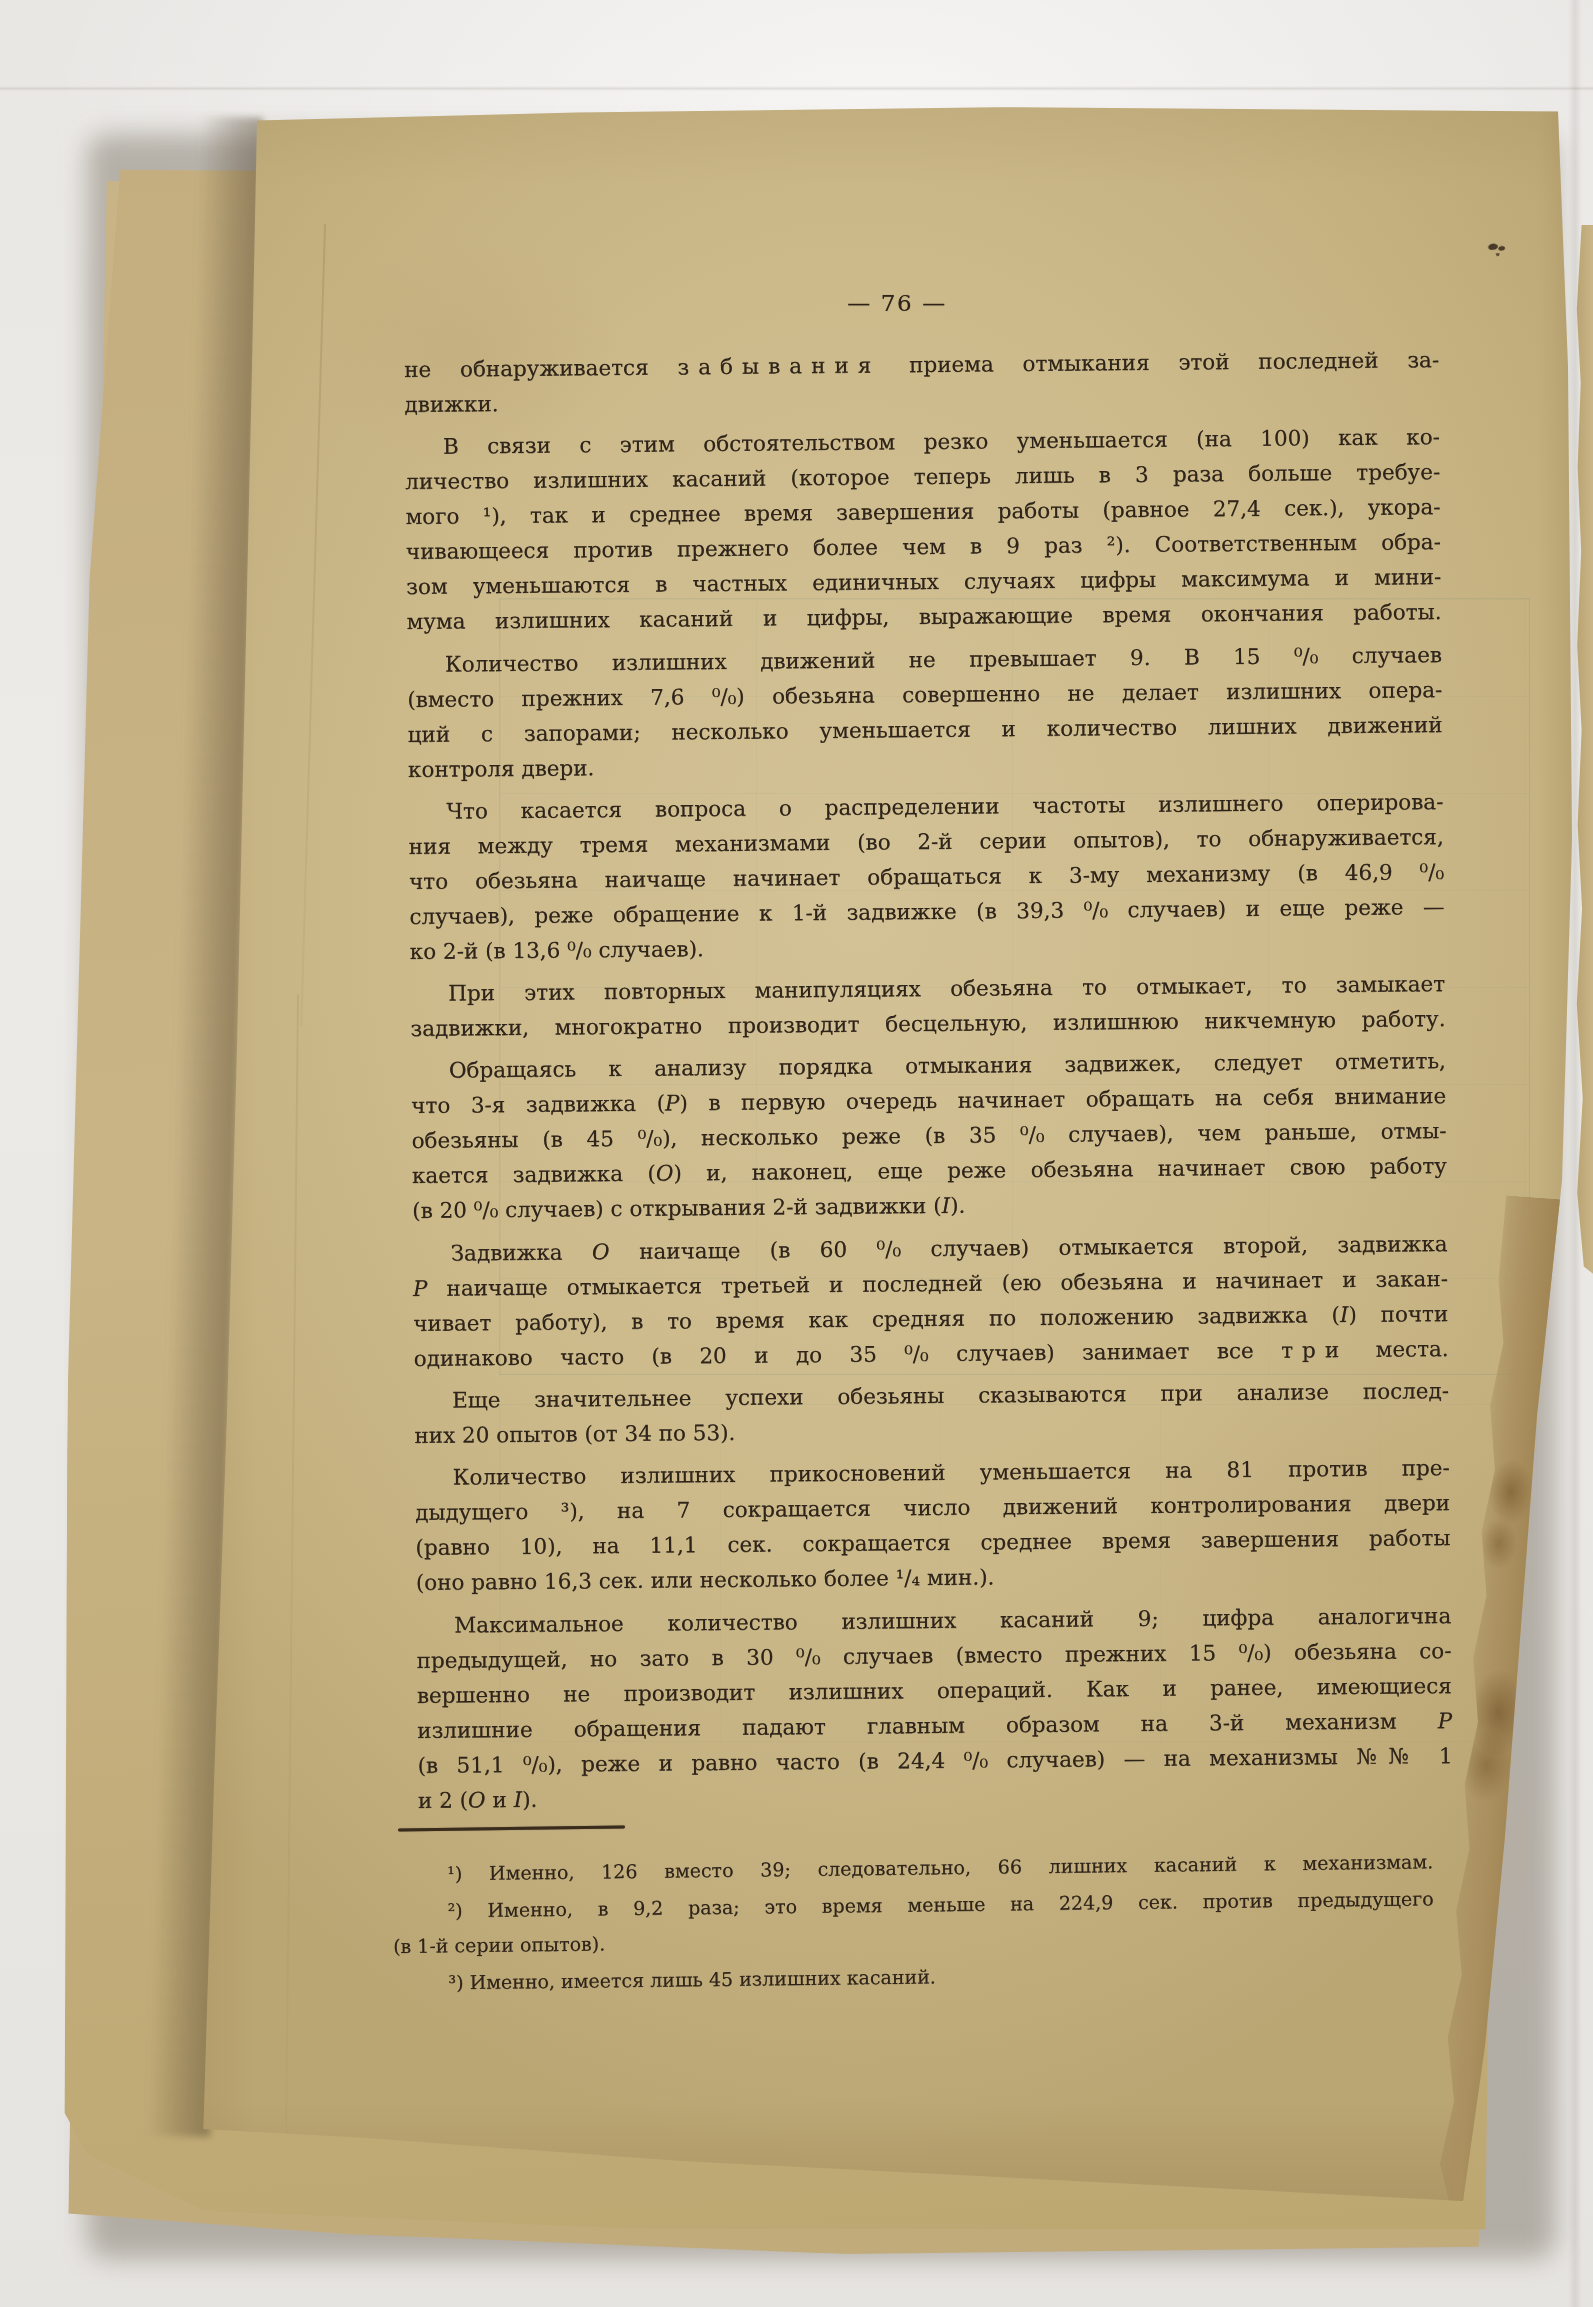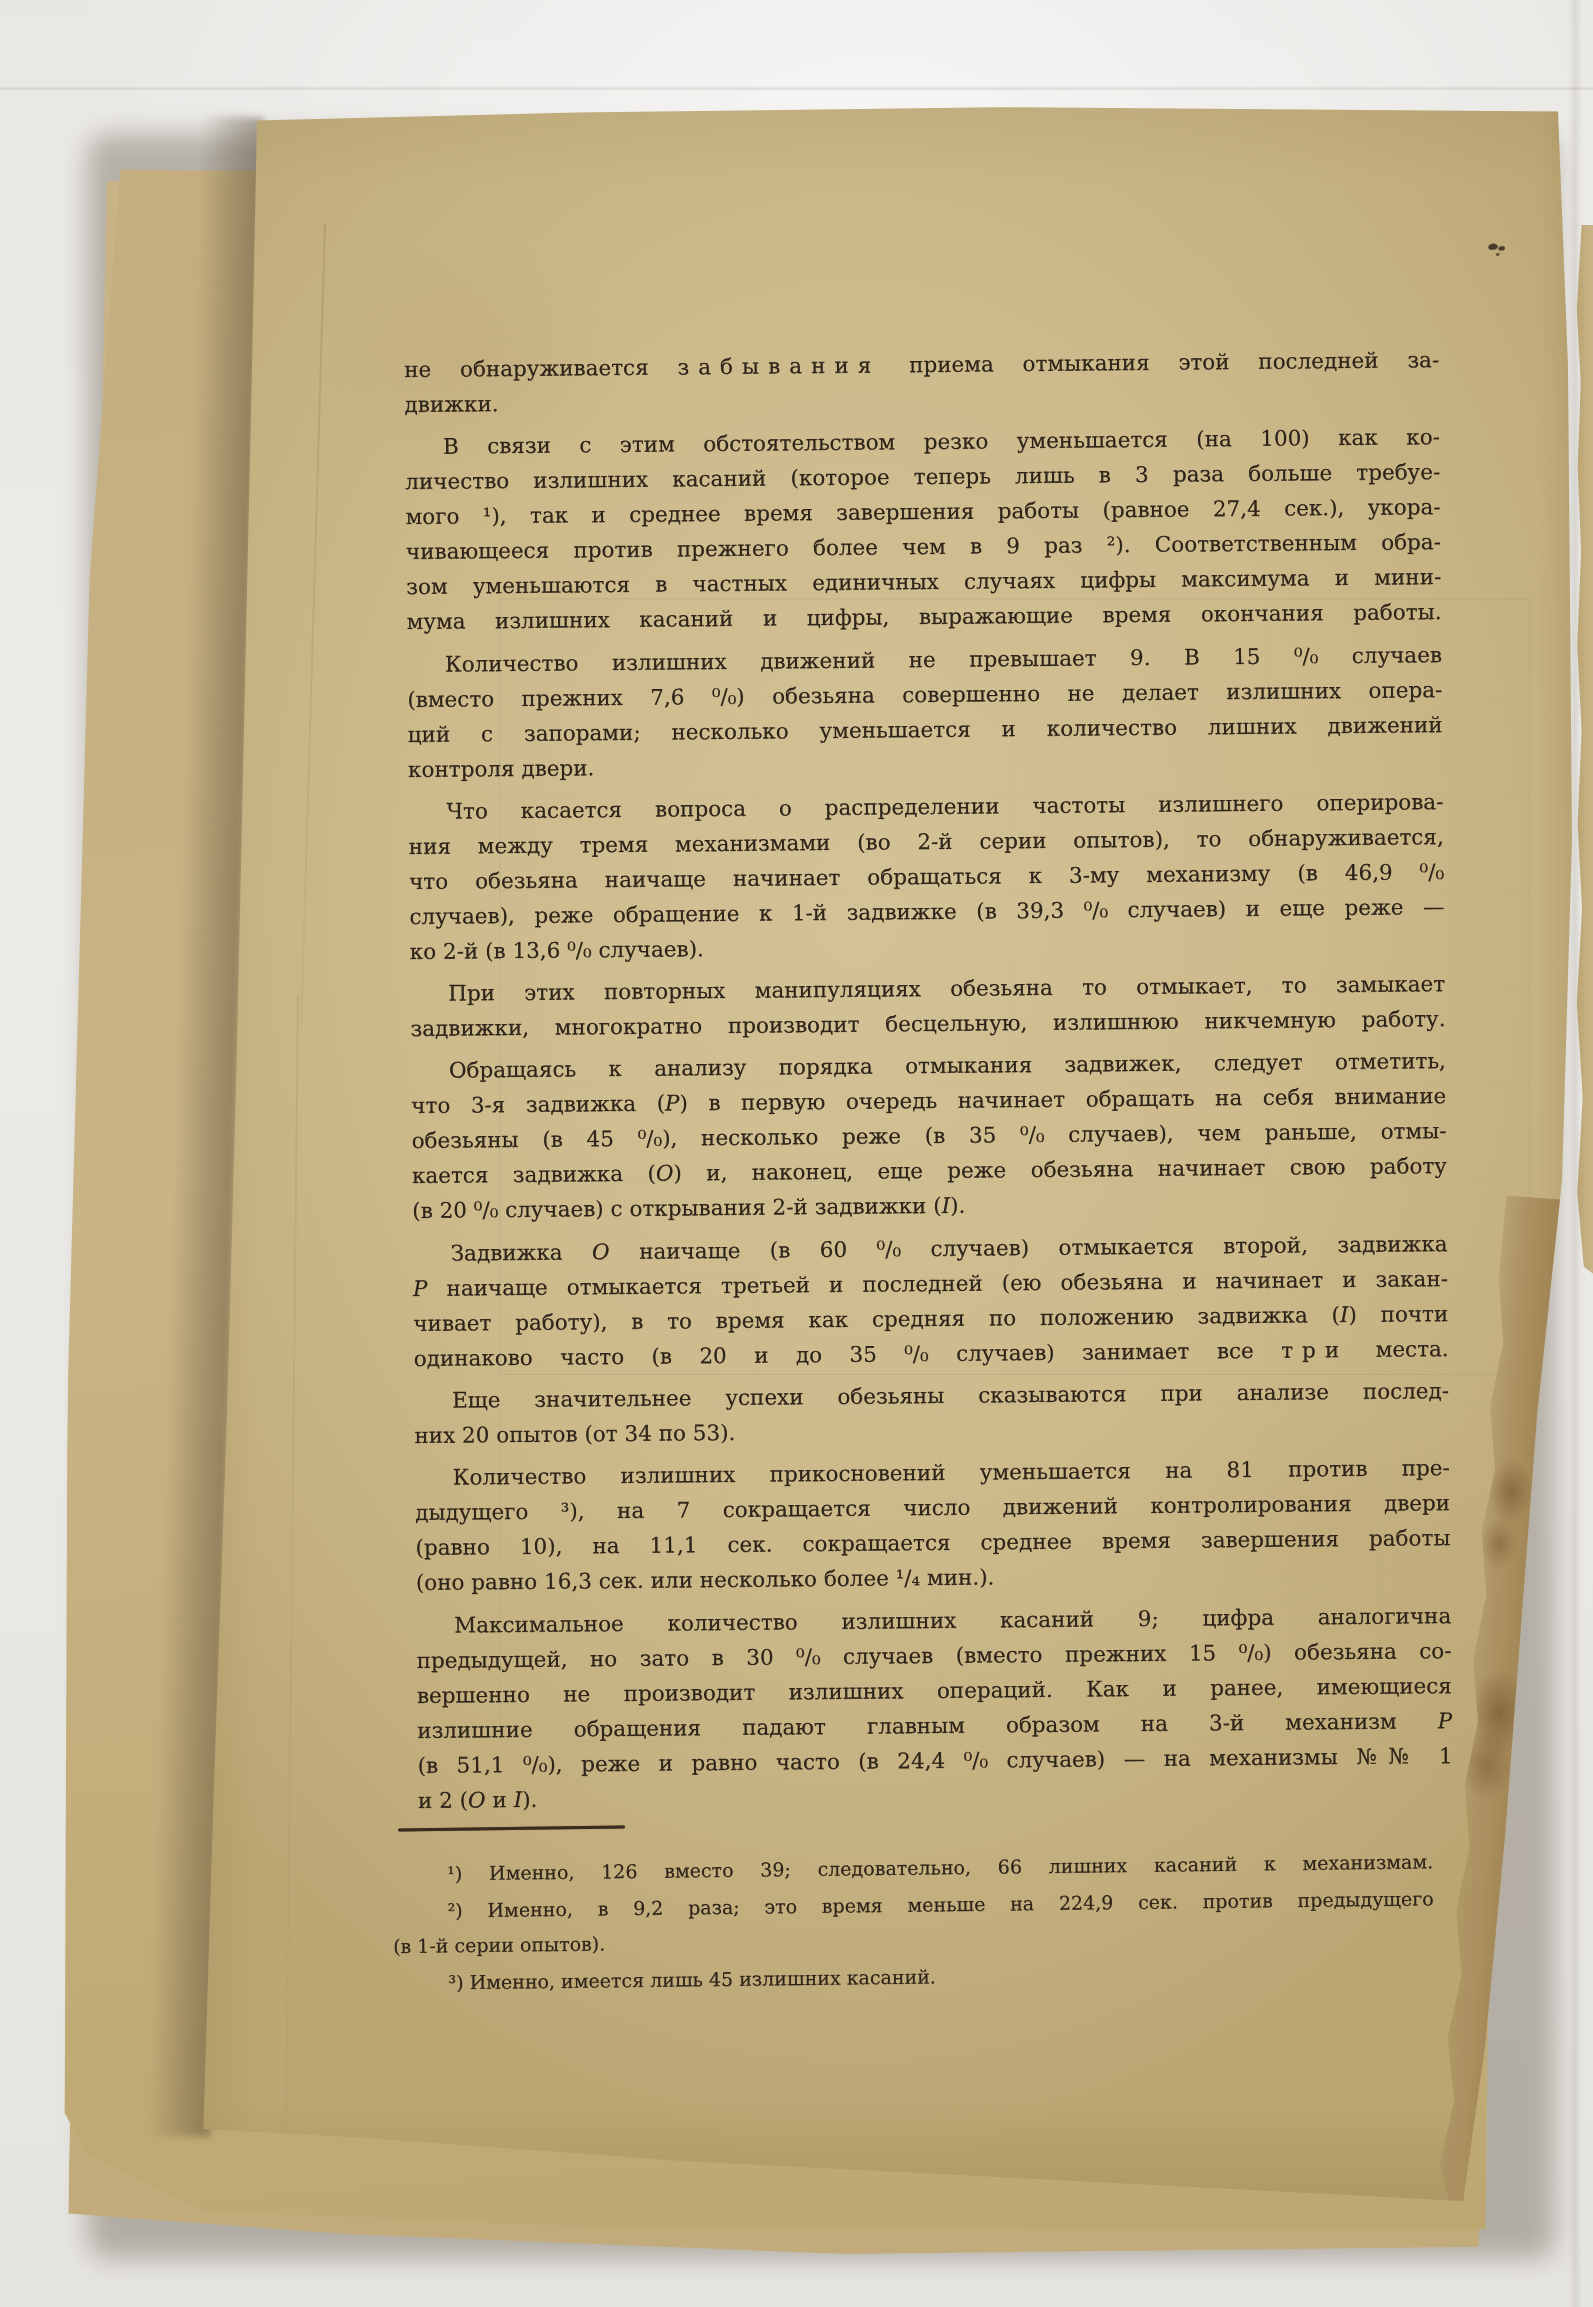--- a/index.html
+++ b/index.html
@@ -112,20 +112,21 @@
 
 <div class="page">
   <div class="ghost-table"></div>
   <div class="ghost-table-2"></div>
   <div class="crease-1"></div>
   <div class="crease-2"></div>
   <div class="fore-edge"></div>
   <div class="ink-smudge"></div>
   <div class="spot-1"></div>
 
+  <div class="pagenum">— 76 —</div>
   <div class="body-text">
       <div class="para">
         <div class="line">не обнаруживается <span class="ls">забывания</span> приема отмыкания этой последней за-</div>
         <div class="line last">движки.</div>
       </div>
       <div class="para">
         <div class="line indent">В связи с этим обстоятельством резко уменьшается (на 100) как ко-</div>
         <div class="line">личество излишних касаний (которое теперь лишь в 3 раза больше требуе-</div>
         <div class="line">мого ¹), так и среднее время завершения работы (равное 27,4 сек.), укора-</div>
         <div class="line">чивающееся против прежнего более чем в 9 раз ²). Соответственным обра-</div>

